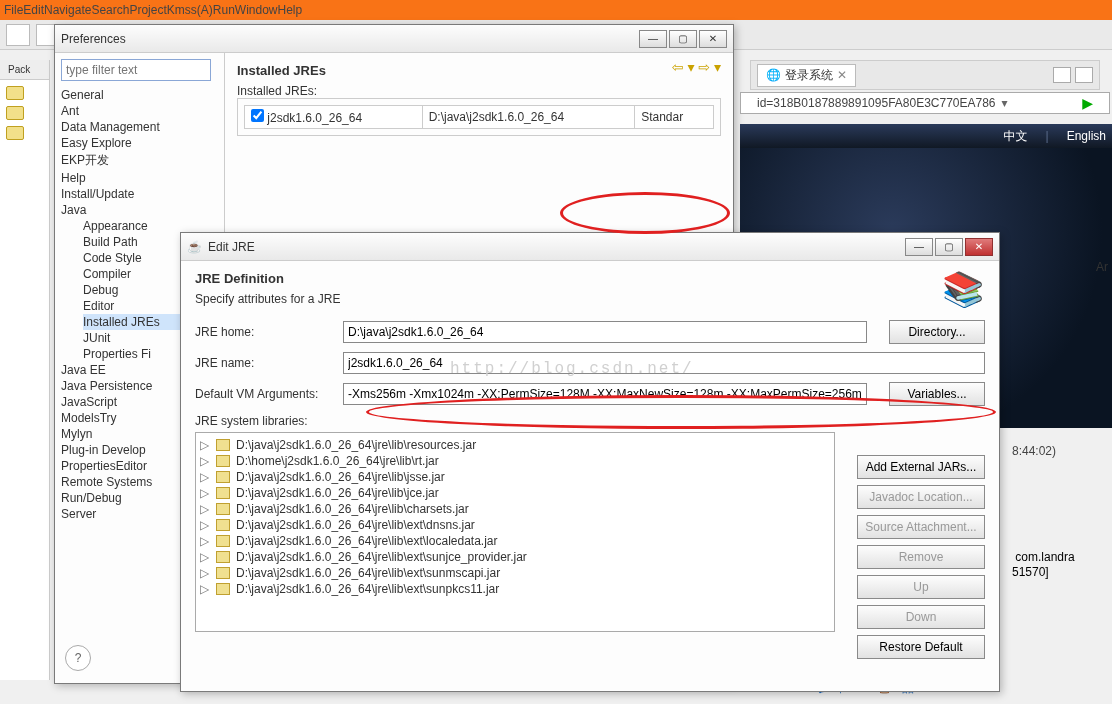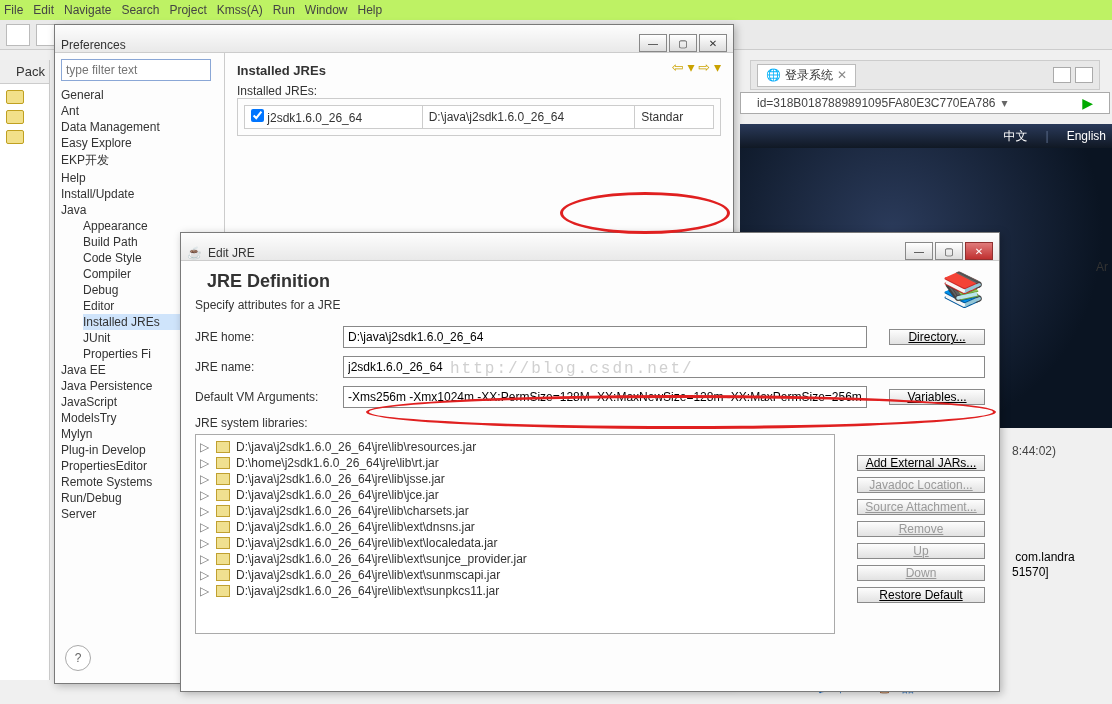--- a/index.html
+++ b/index.html
@@ -1,27 +1,27 @@
 <!DOCTYPE html>
 <html><head>
 <meta charset="utf-8">
 <style>
 * { box-sizing: border-box; margin: 0; padding: 0; font-family: "Segoe UI", Tahoma, sans-serif; font-size: 12px; }
 body { background: #f0f0f0; width: 1112px; height: 704px; overflow: hidden; position: relative; color: #333; }
-.menubar { position: absolute; top: 0; left: 0; right: 0; height: 20px; background: #bef264; display: flex; padding-left: 4px; gap: 10px; align-items: center; color: #444; }
+.menubar { position: absolute; top: 0; left: 0; right: 0; height: 20px; background: #f97316; display: flex; padding-left: 4px; align-items: center; color: #444; }
 .menubar span { cursor: default; }
 .toolbar { position: absolute; top: 20px; left: 0; right: 0; height: 30px; background: #eaeaea; border-bottom: 1px solid #ccc; display: flex; align-items: center; padding-left: 6px; gap: 6px; }
 .toolbar .tb-btn { width: 24px; height: 22px; border: 1px solid #bbb; background: #fff; }
 .left-pack { position: absolute; top: 60px; left: 0; width: 50px; height: 620px; background: #fff; border-right: 1px solid #ccc; }
-.left-pack .ptab { padding: 4px 16px; background: #eee; border-bottom: 1px solid #ccc; font-size: 13px; }
+.left-pack .ptab { padding: 4px 8px; background: #eee; border-bottom: 1px solid #ccc; font-size: 10px; }
 .left-pack .icolist { display: flex; flex-direction: column; gap: 6px; padding: 6px; }
 .left-pack .ico { width: 18px; height: 14px; background: #f2e08a; border: 1px solid #c0a020; border-radius: 2px; }
 
 .dlg { position: absolute; background: #fdfdfd; border: 1px solid #7a7a7a; box-shadow: 2px 2px 8px rgba(0,0,0,0.25); }
-.titlebar { height: 28px; background: linear-gradient(#fdfdfd,#e9e9e9); border-bottom: 1px solid #ccc; display: flex; align-items: flex-end; justify-content: space-between; padding: 0 6px; }
+.titlebar { height: 28px; background: linear-gradient(#fdfdfd,#e9e9e9); border-bottom: 1px solid #ccc; display: flex; align-items: center; justify-content: space-between; padding: 8px 6px; }
 .titlebar .ttxt { display: flex; align-items: center; gap: 6px; }
 .titlebar .wbtns { display: flex; gap: 2px; }
 .wbtn { width: 28px; height: 18px; border: 1px solid #888; background: linear-gradient(#fff,#ddd); display:flex; align-items:center; justify-content:center; font-size:10px; }
 .wbtn.close { background: linear-gradient(#e07b7b,#c03030); color:#fff; border-color:#903030; }
 
 
 #prefs { top: 24px; left: 54px; width: 680px; height: 660px; }
 #prefs .body { display: flex; height: calc(100% - 28px); }
 #prefs .filter { padding: 6px; }
 #prefs .filter input { width: 150px; height: 22px; border: 1px solid #8aa7d6; padding: 2px 4px; }
@@ -33,27 +33,27 @@
 #prefs .help-circle { position: absolute; left: 10px; bottom: 12px; width: 26px; height: 26px; border: 1px solid #aaa; border-radius: 50%; display:flex; align-items:center; justify-content:center; color:#666; background:#fff; }
 #prefs .main { flex: 1; padding: 10px 12px; position: relative; }
 #prefs .main h2 { font-size: 13px; font-weight: bold; margin-bottom: 6px; }
 #prefs .navarrows { position: absolute; right: 12px; top: 6px; display: flex; gap: 4px; color: #caa200; font-size: 14px; }
 #prefs .desc { margin: 8px 0 10px; color: #333; line-height: 1.4; }
 #prefs .jreframe { border: 1px solid #ccc; padding: 6px; }
 #prefs table { width: 100%; border-collapse: collapse; }
 #prefs th, #prefs td { border: 1px solid #ccc; padding: 3px 6px; text-align: left; font-weight: normal; background:#fff; }
 #prefs th { background: #f5f5f5; }
 #prefs .btncol { position:absolute; left: 612px; top: 158px; display:flex; flex-direction:column; gap:6px; }
-.ebtn { width: 90px; height: 16px; border: 1px solid #8a8a8a; background: linear-gradient(#fdfdfd,#e2e2e2); cursor: pointer; text-decoration: underline; }
+.ebtn { width: 90px; height: 24px; border: 1px solid #8a8a8a; background: linear-gradient(#fdfdfd,#e2e2e2); cursor: pointer; }
 .ebtn:disabled { color:#999; }
 
 
 #editjre { top: 232px; left: 180px; width: 820px; height: 460px; z-index: 10; }
 #editjre .body { padding: 10px 14px 6px; height: calc(100% - 28px); position: relative; }
-#editjre h2 { font-size: 18px; font-weight: bold; margin-bottom: 6px; margin-left: 12px; }
+#editjre h2 { font-size: 13px; font-weight: bold; margin-bottom: 6px; }
 #editjre .sub { margin-bottom: 14px; color:#333; }
 #editjre .booksicon { position:absolute; right:14px; top:8px; font-size:34px; }
 #editjre .row { display:flex; align-items:center; margin-bottom: 8px; gap: 22px; }
 #editjre .row label { width: 126px; }
 #editjre .row input { flex:1; height:22px; border:1px solid #888; padding:2px 4px; background:#fff; }
 #editjre .row .ebtn { width: 96px; }
 #editjre .liblbl { margin: 6px 0 4px; }
 #editjre .libbox { border:1px solid #aaa; height: 200px; overflow:auto; padding:4px; background:#fff; }
 #editjre .libbox .le { display:flex; align-items:center; gap:6px; padding:1px 0; white-space:nowrap; }
 #editjre .libbox .tri { color:#777; width:10px; display:inline-block; }

